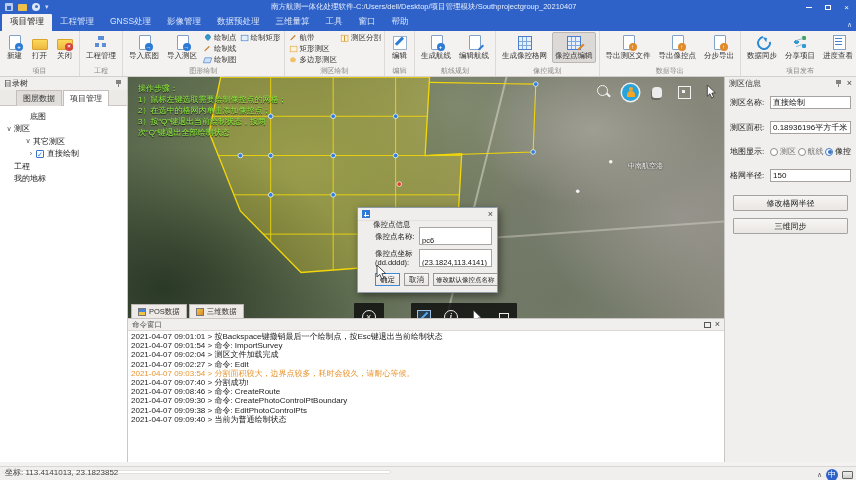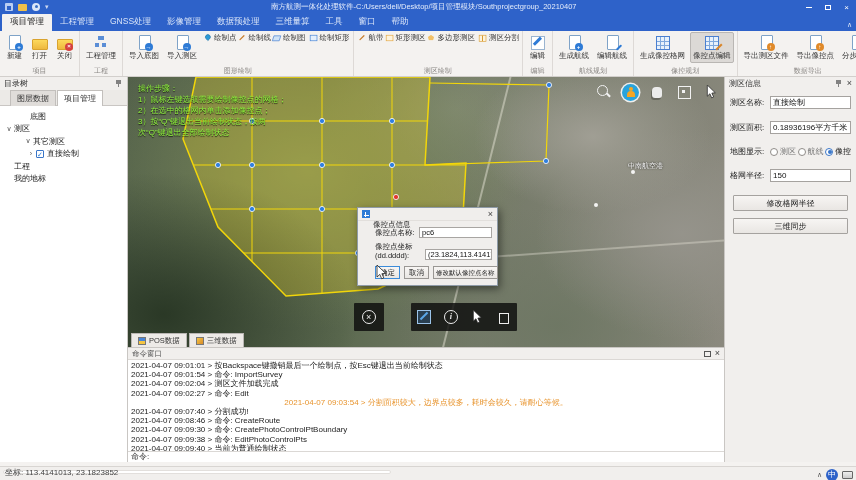--- a/index.html
+++ b/index.html
@@ -30,21 +30,21 @@
   .ribbon-collapse{position:absolute;right:4px;bottom:2px;color:#d9e4f8;font-size:7px;}
 
   
   .ribbon{position:absolute;left:0;top:31px;right:0;height:46px;background:#f4f2f0;border-bottom:1px solid #d2cfcc;display:flex;overflow:hidden;}
   .rgroup{display:flex;flex-direction:column;border-right:1px solid #ddd9d6;padding:1px 2px 0;flex:none;}
   .rbody{flex:1;display:flex;align-items:flex-start;}
   .rlabel{text-align:center;font-size:7px;color:#8a8784;height:10px;line-height:10px;white-space:nowrap;}
   .rbig{display:flex;flex-direction:column;align-items:center;padding:1px 2px;margin:0 1px;border:1px solid transparent;border-radius:2px;}
   .rbig.active{background:#dcd9d6;border-color:#b9b6b3;}
   .rbl{font-size:7.5px;color:#333;white-space:nowrap;margin-top:1px;}
-  .rcol{display:flex;flex-direction:row;margin:0 1px;}
+  .rcol{display:flex;flex-direction:column;margin:0 1px;}
   .rsmall{display:flex;align-items:center;height:11px;font-size:7.5px;color:#333;white-space:nowrap;}
   .rsmall .ic{transform:scale(.62);transform-origin:0 50%;margin-right:-5px;}
 
   
   .ic{position:relative;width:17px;height:16px;display:inline-block;flex:none;}
   .doc::before{content:"";position:absolute;left:3px;top:1px;width:10px;height:13px;background:#fff;border:1px solid #7fa3c8;border-radius:1px;}
   .badge-plus::after{content:"+";position:absolute;right:0;bottom:-1px;width:8px;height:8px;border-radius:50%;background:#2e7bd6;color:#fff;font:bold 6px/8px "Liberation Sans",sans-serif;text-align:center;}
   .badge-x::after{content:"\00d7";position:absolute;right:0;bottom:-1px;width:8px;height:8px;border-radius:50%;background:#d64040;color:#fff;font:bold 6px/7px "Liberation Sans",sans-serif;text-align:center;}
   .badge-arrow::after{content:"\2192";position:absolute;right:0;bottom:-1px;width:8px;height:8px;border-radius:50%;background:#2e7bd6;color:#fff;font:bold 6px/8px "Liberation Sans",sans-serif;text-align:center;}
   .badge-out::after{content:"\2191";position:absolute;right:0;bottom:-1px;width:8px;height:8px;border-radius:50%;background:#e08a2a;color:#fff;font:bold 6px/8px "Liberation Sans",sans-serif;text-align:center;}
@@ -75,21 +75,21 @@
   .panel{background:#f1efed;display:flex;flex-direction:column;}
   .panel-header{height:13px;display:flex;align-items:center;padding:0 4px;font-size:8px;color:#333;}
   .panel-header .sp{flex:1;}
   .pin-icon{width:8px;height:9px;position:relative;opacity:.7;margin-left:3px;}
   .pin-icon::before{content:"";position:absolute;left:1px;top:1px;width:5px;height:4px;background:#555;}
   .pin-icon::after{content:"";position:absolute;left:3px;top:5px;width:1px;height:3px;background:#555;}
   .close-icon{font-size:9px;color:#444;line-height:9px;margin-left:4px;}
   .float-icon{width:7px;height:6px;border:1px solid #555;margin-left:4px;}
 
   .left-panel{width:128px;border-right:1px solid #c9c6c3;flex:none;}
-  .ltabs{display:flex;align-items:center;height:16px;background:#eceae7;border-bottom:1px solid #c9c6c3;padding-left:10px;gap:1px;}
+  .ltabs{display:flex;align-items:center;height:16px;background:#eceae7;border-bottom:1px solid #c9c6c3;padding-left:16px;gap:1px;}
   .ltab{font-size:8px;padding:2px 6px;background:#e0ddda;border:1px solid #c2bfbc;border-bottom:none;color:#333;white-space:nowrap;}
   .ltab.active{background:#fff;}
   .tree{flex:1;background:#fff;padding-top:4px;overflow:hidden;}
   .trow{height:12.5px;display:flex;align-items:center;font-size:8px;color:#222;white-space:nowrap;}
   .texp{width:10px;color:#555;font-size:7px;text-align:center;flex:none;}
   .texp-sp{width:10px;flex:none;}
   .tcheck{width:8px;height:8px;border:1px solid #3a76c8;background:#fff;color:#2e7bd6;font-size:7px;line-height:7px;text-align:center;margin-right:3px;border-radius:1px;flex:none;}
 
   .center-col{flex:1;display:flex;flex-direction:column;min-width:0;}
 
@@ -139,35 +139,35 @@
   .three-d-data-icon{width:8px;height:8px;background:linear-gradient(135deg,#f5c542,#d88a2a);border:1px solid #777;flex:none;}
 
   
   .dlg{position:absolute;left:229px;top:130px;width:141px;background:#f0eeec;border:1px solid #8f9ba8;box-shadow:2px 3px 8px rgba(0,0,0,.45);font-size:7.5px;}
   .dlg-tb{height:13px;display:flex;align-items:center;padding:0 4px;border-bottom:1px solid #e2dfdc;}
   .dlg-icon{width:8px;height:8px;background:#2e7bd6;margin-right:3px;position:relative;flex:none;}
   .dlg-icon::after{content:"";position:absolute;left:1.5px;top:1.5px;width:5px;height:5px;background:linear-gradient(90deg,transparent 0 1.5px,#fff 1.5px 2.5px,transparent 2.5px),linear-gradient(0deg,transparent 0 1.5px,#fff 1.5px 2.5px,transparent 2.5px);}
   .dlg-title{flex:1;color:#222;margin-top:22px;}
   .dlg-body{padding:2px 5px 6px;margin-left:12px;}
   .drow{display:flex;align-items:center;margin-top:4px;}
-  .drow.top{align-items:flex-end;gap:6px;}
+  .drow.top{align-items:flex-end;}
   .dlabel{width:44px;color:#222;line-height:9px;flex:none;}
-  .dinput{flex:1;background:#fff;border:1px solid #a8a5a2;height:11px;line-height:10px;padding:0 2px;color:#111;white-space:nowrap;overflow:hidden;}
+  .dinput{flex:1;background:#fff;border:1px solid #a8a5a2;height:11px;line-height:10px;padding:8px 2px;color:#111;white-space:nowrap;overflow:hidden;}
   .dbtns{display:flex;gap:4px;margin-top:6px;}
   .dbtn{height:13px;line-height:11px;border:1px solid #9a9794;background:linear-gradient(#f8f6f4,#e9e6e3);padding:0 4px;color:#222;white-space:nowrap;}
   .dbtn.primary{border-color:#3c8bd9;}
   .dbtn.wide{font-size:6.5px;padding:0 2px;line-height:12px;}
 
   .mouse-cursor{position:absolute;z-index:50;pointer-events:none;}
 
   
-  .cmd{height:115px;background:#fff;border-top:1px solid #c9c6c3;display:flex;flex-direction:column;}
+  .cmd{height:144px;background:#fff;border-top:1px solid #c9c6c3;display:flex;flex-direction:column;}
   .cmd-header{height:12px;background:#f1efed;border-bottom:1px solid #dbd8d5;display:flex;align-items:center;padding:0 4px;font-size:7.5px;color:#555;}
   .cmd-log{flex:1;overflow:hidden;padding:1px 3px;font-size:8px;line-height:9.2px;color:#222;white-space:nowrap;}
-  .cline.warn{color:#e8952f;text-align:center;}
+  .cline.warn{color:#e8952f;}
   .cmd-prompt{height:11px;border-top:1px solid #dbd8d5;font-size:8px;line-height:10px;padding-left:3px;color:#333;}
 
   .right-panel{width:132px;border-left:1px solid #c9c6c3;flex:none;}
   .sv-row{display:flex;align-items:center;margin:6px 5px 6px;}
   .sv-label{width:40px;font-size:8px;color:#222;flex:none;}
   .sv-input{flex:1;height:13px;line-height:12px;background:#fff;border:1px solid #a5a29f;font-size:8px;padding:0 2px;color:#111;overflow:hidden;white-space:nowrap;}
   .sv-radios{flex:1;display:flex;justify-content:space-between;align-items:center;}
   .radio-wrap{display:flex;align-items:center;font-size:8px;color:#777;}
   .radio-wrap.checked{color:#222;}
   .radio{width:8px;height:8px;border:1px solid #8f8c89;border-radius:50%;background:#fff;position:relative;margin-right:2px;flex:none;}
@@ -551,21 +551,20 @@
             <div class="cline">2021-04-07 09:01:54 &gt;  命令: ImportSurvey</div>
             <div class="cline">2021-04-07 09:02:04 &gt;  测区文件加载完成</div>
             <div class="cline">2021-04-07 09:02:27 &gt;  命令: Edit</div>
             <div class="cline warn">2021-04-07 09:03:54 &gt;  分割面积较大，边界点较多，耗时会较久，请耐心等候。</div>
             <div class="cline">2021-04-07 09:07:40 &gt;  分割成功!</div>
             <div class="cline">2021-04-07 09:08:46 &gt;  命令: CreateRoute</div>
             <div class="cline">2021-04-07 09:09:30 &gt;  命令: CreatePhotoControlPtBoundary</div>
             <div class="cline">2021-04-07 09:09:38 &gt;  命令: EditPhotoControlPts</div>
             <div class="cline">2021-04-07 09:09:40 &gt;  当前为普通绘制状态</div>
           </div>
-        <div class="cmd-prompt">命令:</div>
       </div>
     </div>
 
     <div class="panel right-panel">
       <div class="panel-header">
         <span>测区信息</span>
         <span class="sp"></span>
         <span class="pin-icon"></span>
         <span class="close-icon">×</span>
       </div>

